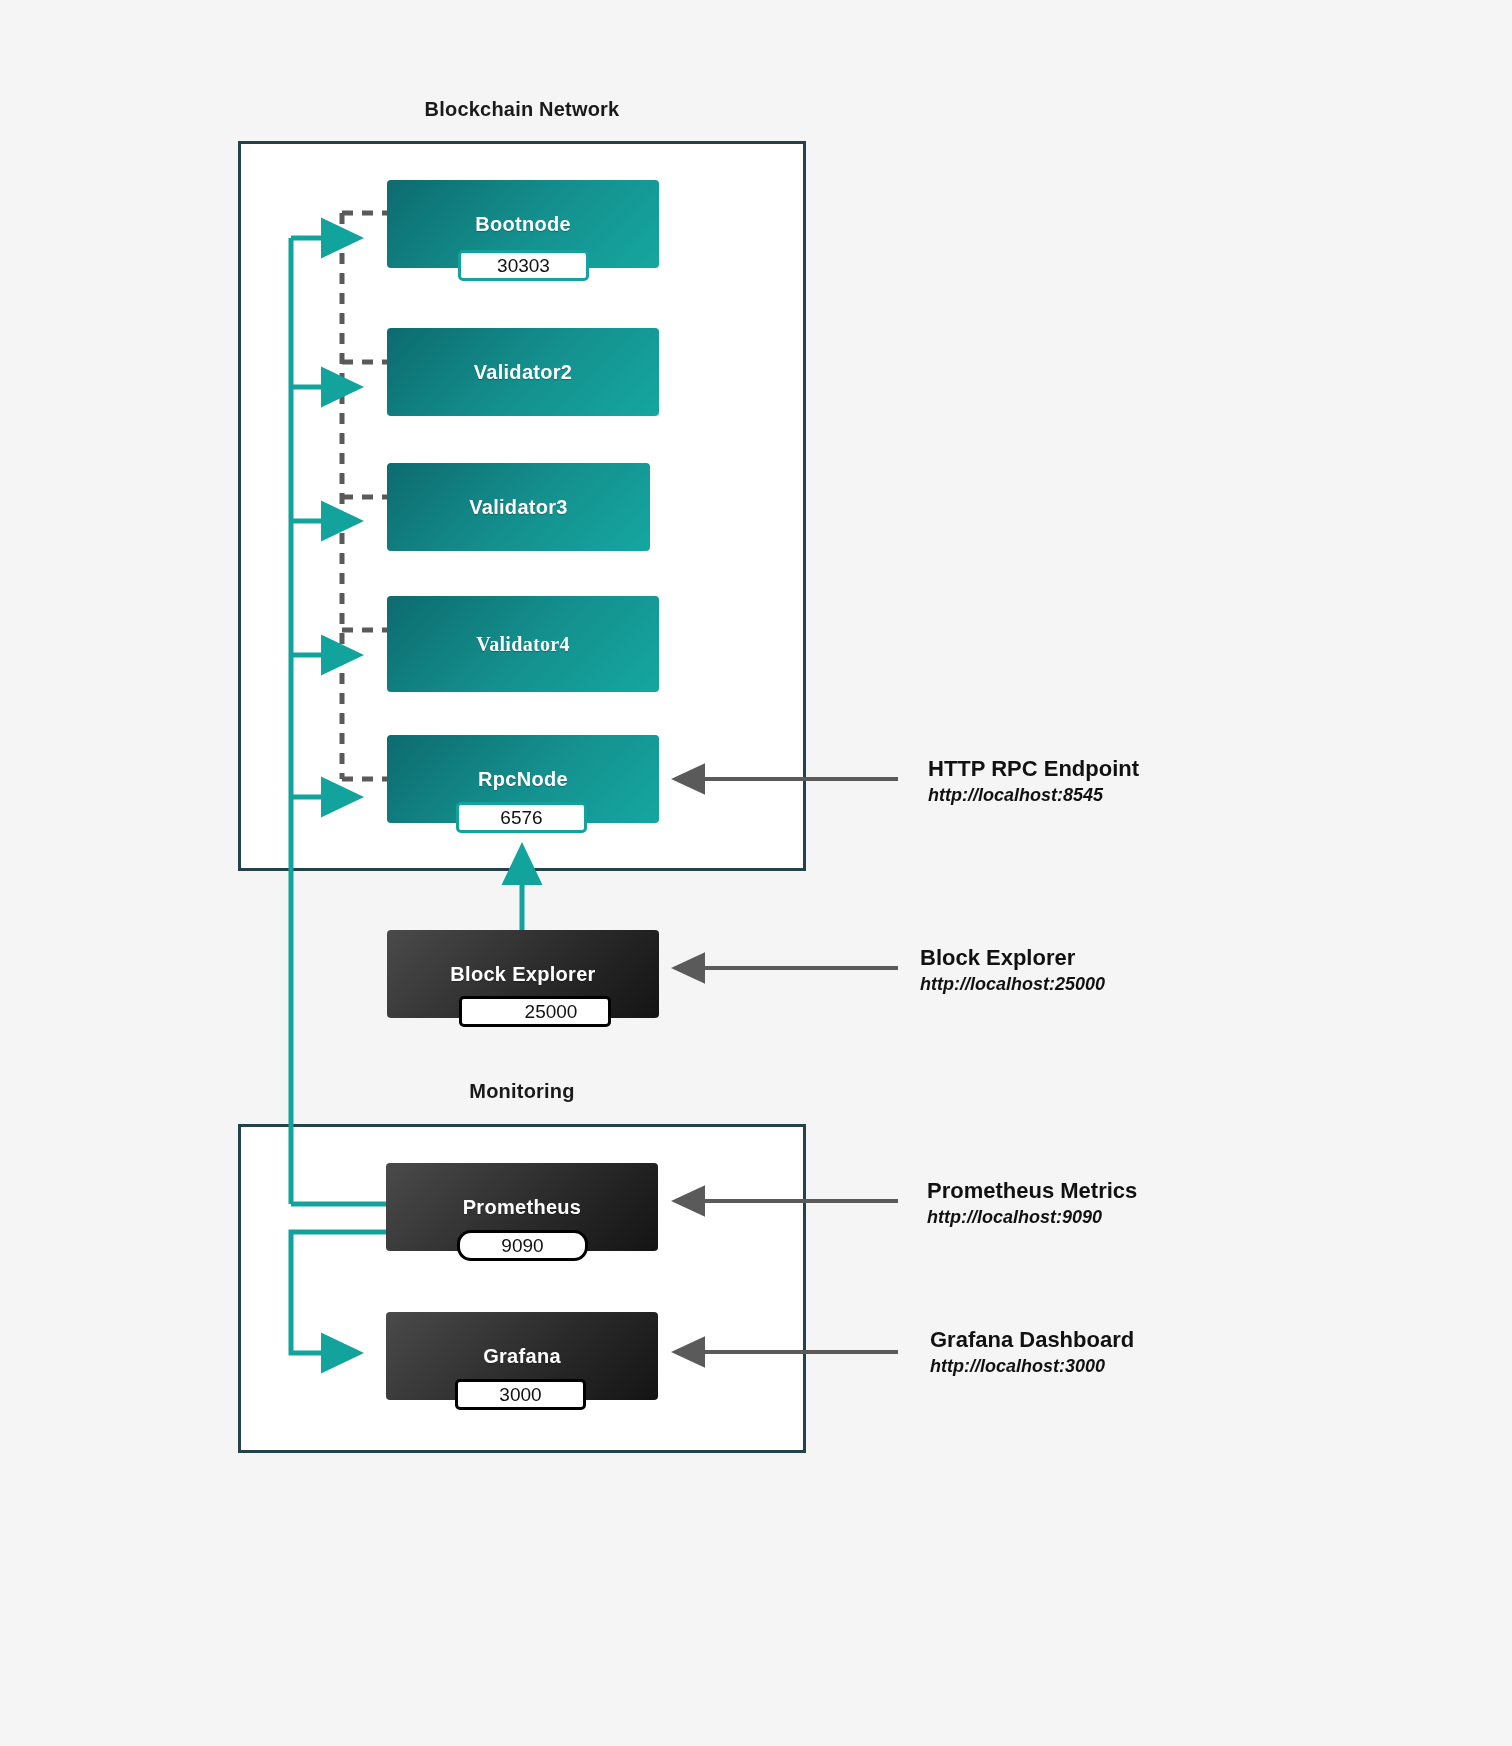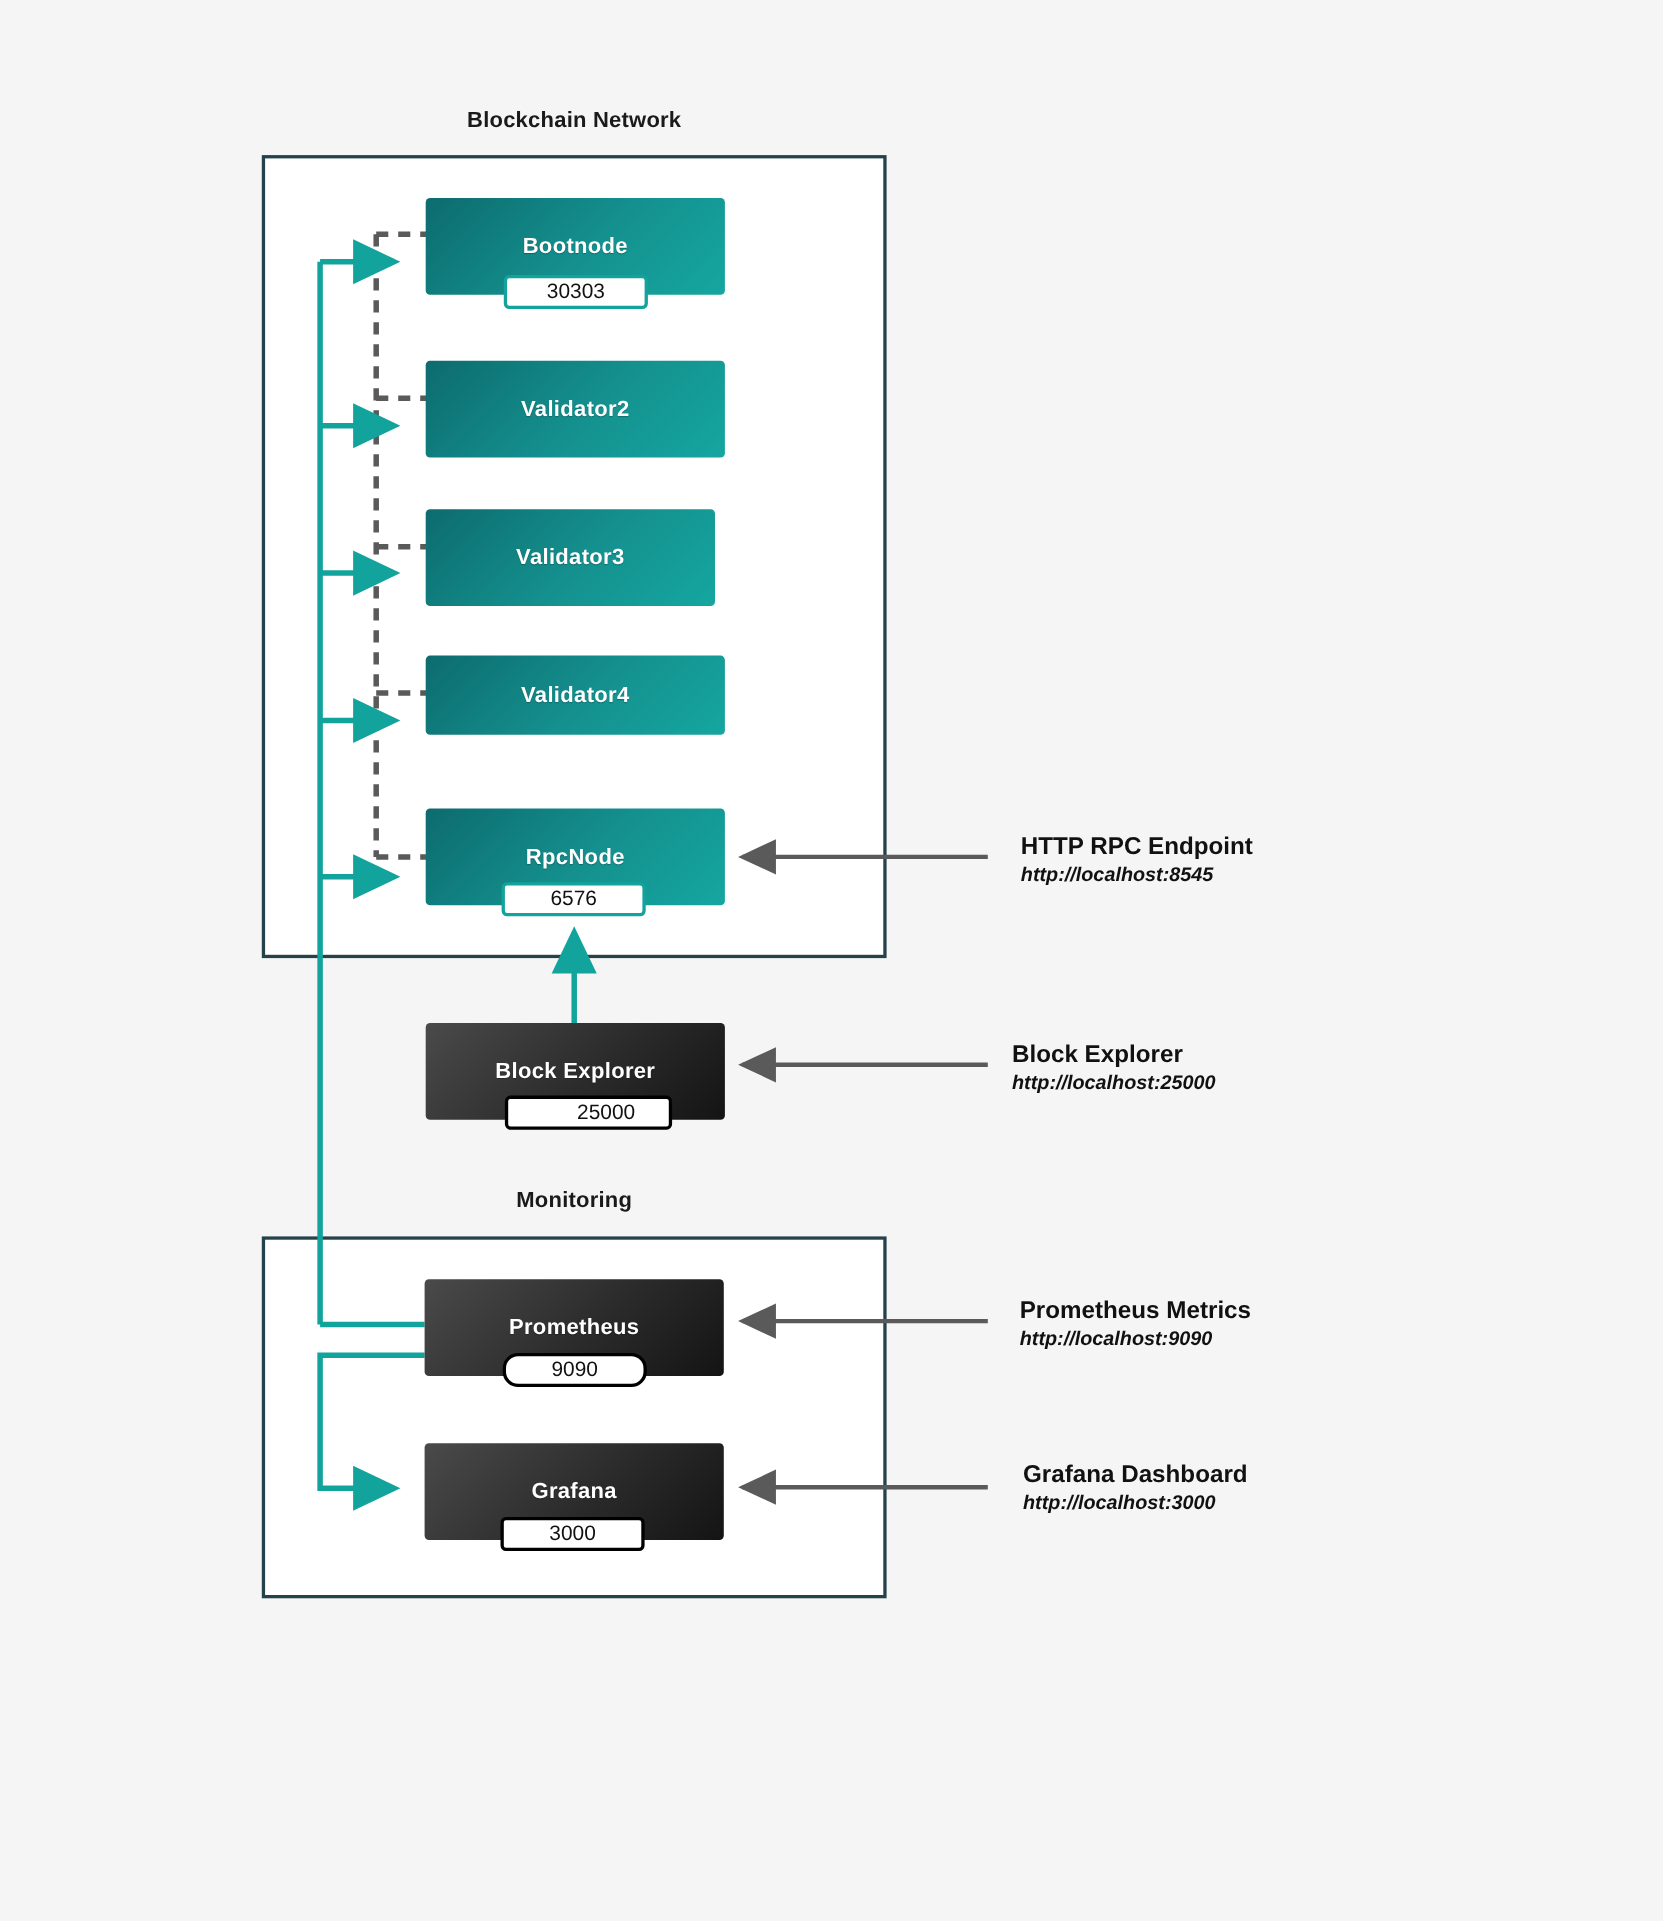--- a/index.html
+++ b/index.html
@@ -136,21 +136,21 @@
   <div class="port teal-b" style="left:458px;top:250px;width:131px;height:31px;">30303</div>
 
   <div class="node teal" style="left:387px;top:328px;width:272px;height:88px;">
     <span class="node-label">Validator2</span>
   </div>
 
   <div class="node teal" style="left:387px;top:463px;width:263px;height:88px;">
     <span class="node-label">Validator3</span>
   </div>
 
-  <div class="node teal" style="left:387px;top:596px;width:272px;height:72px;">
+  <div class="node teal" style="left:387px;top:596px;width:272px;height:96px;font-family:Liberation Serif, serif;">
     <span class="node-label">Validator4</span>
   </div>
 
   <div class="node teal" style="left:387px;top:735px;width:272px;height:88px;">
     <span class="node-label">RpcNode</span>
   </div>
   <div class="port teal-b" style="left:456px;top:802px;width:131px;height:31px;">6576</div>
 
   <div class="node dark" style="left:387px;top:930px;width:272px;height:88px;">
     <span class="node-label">Block Explorer</span>

